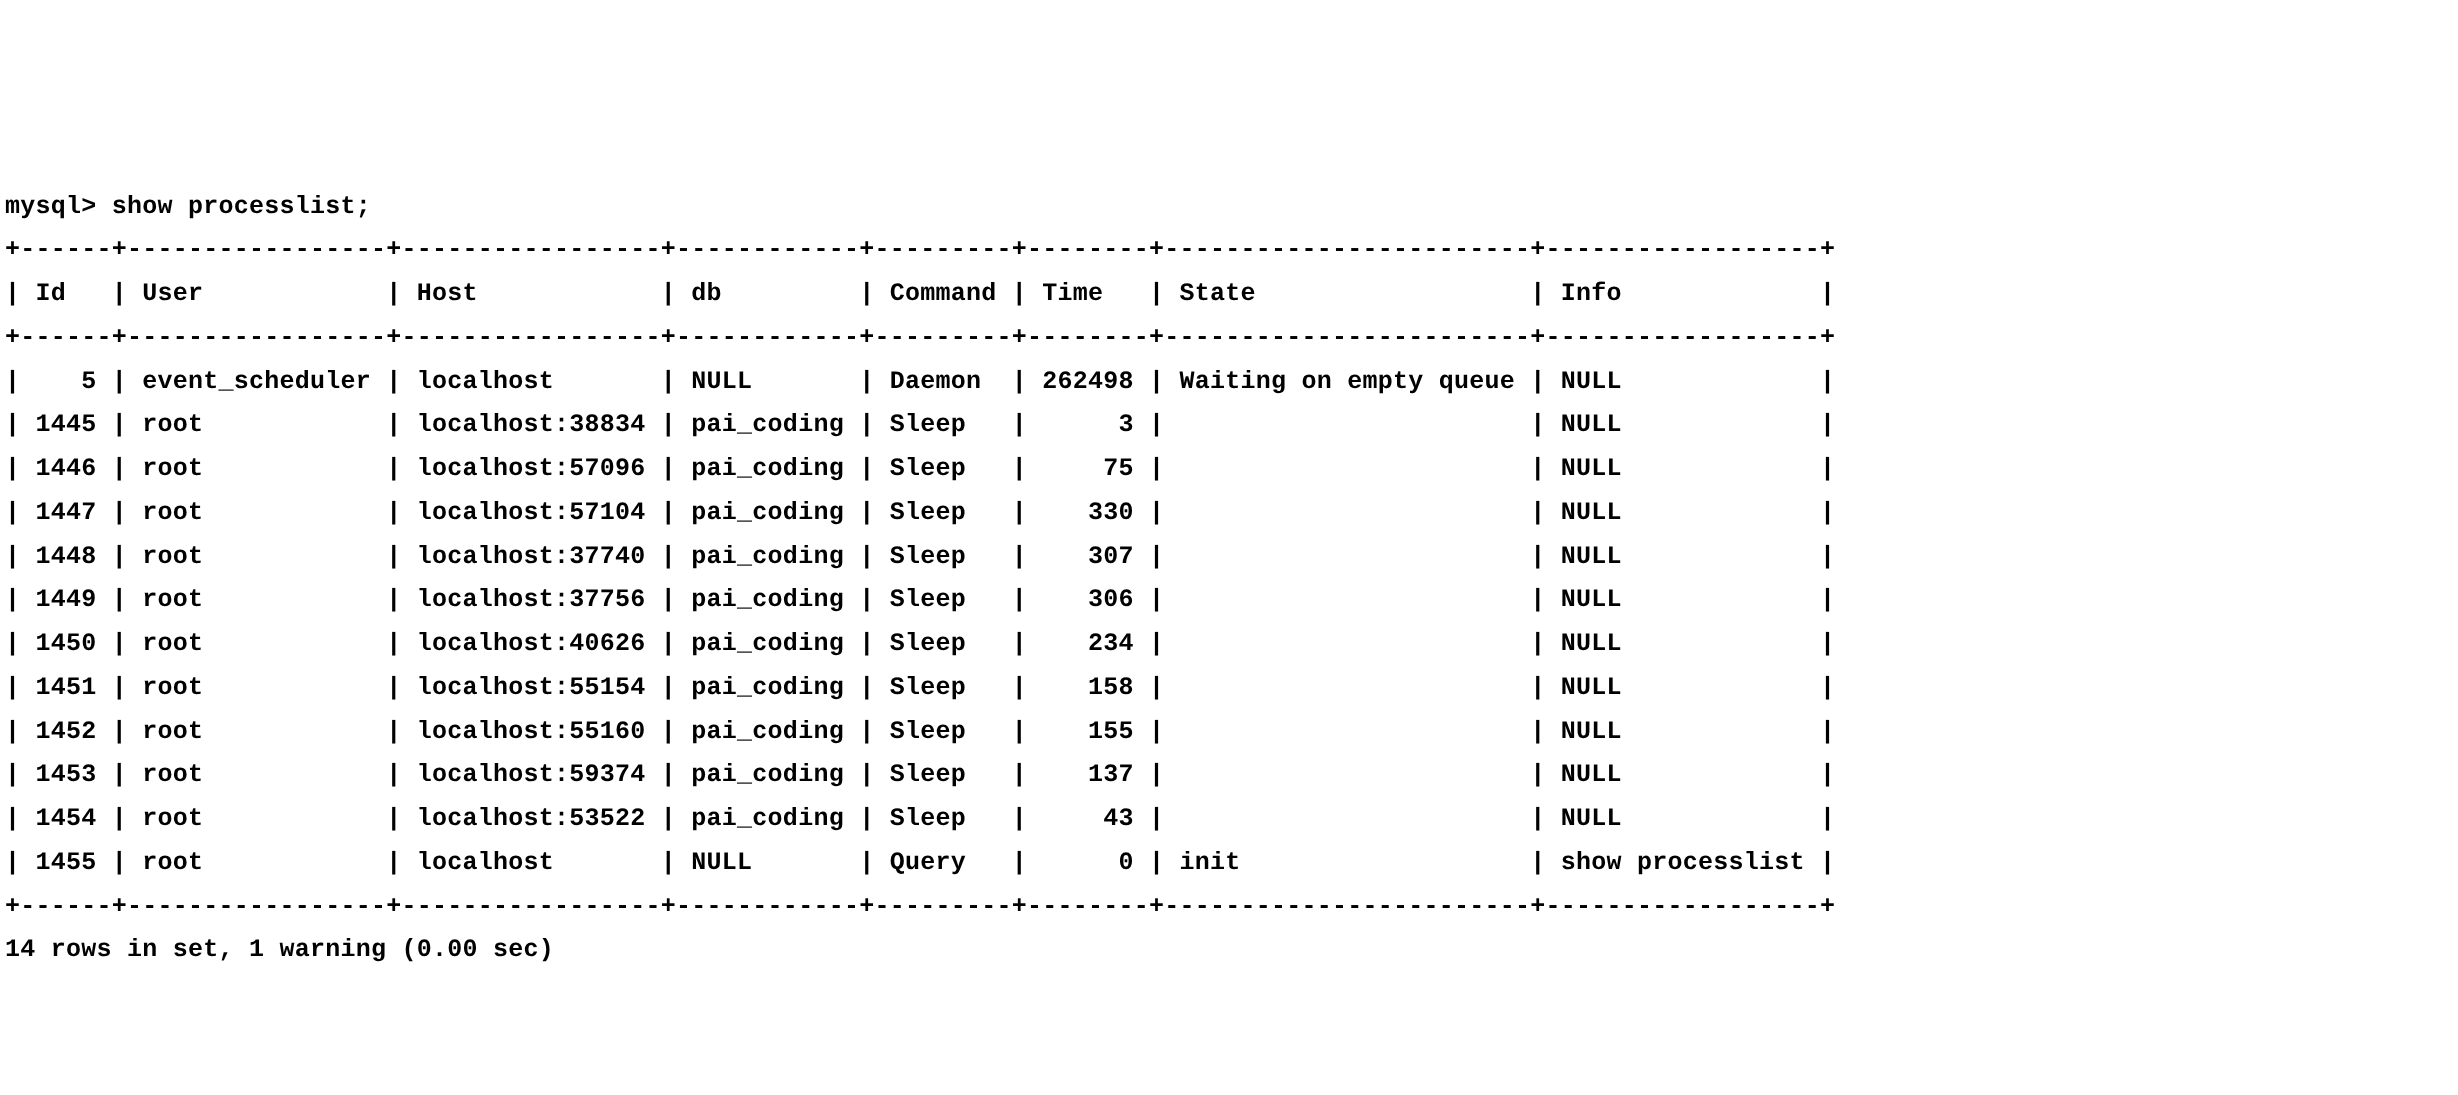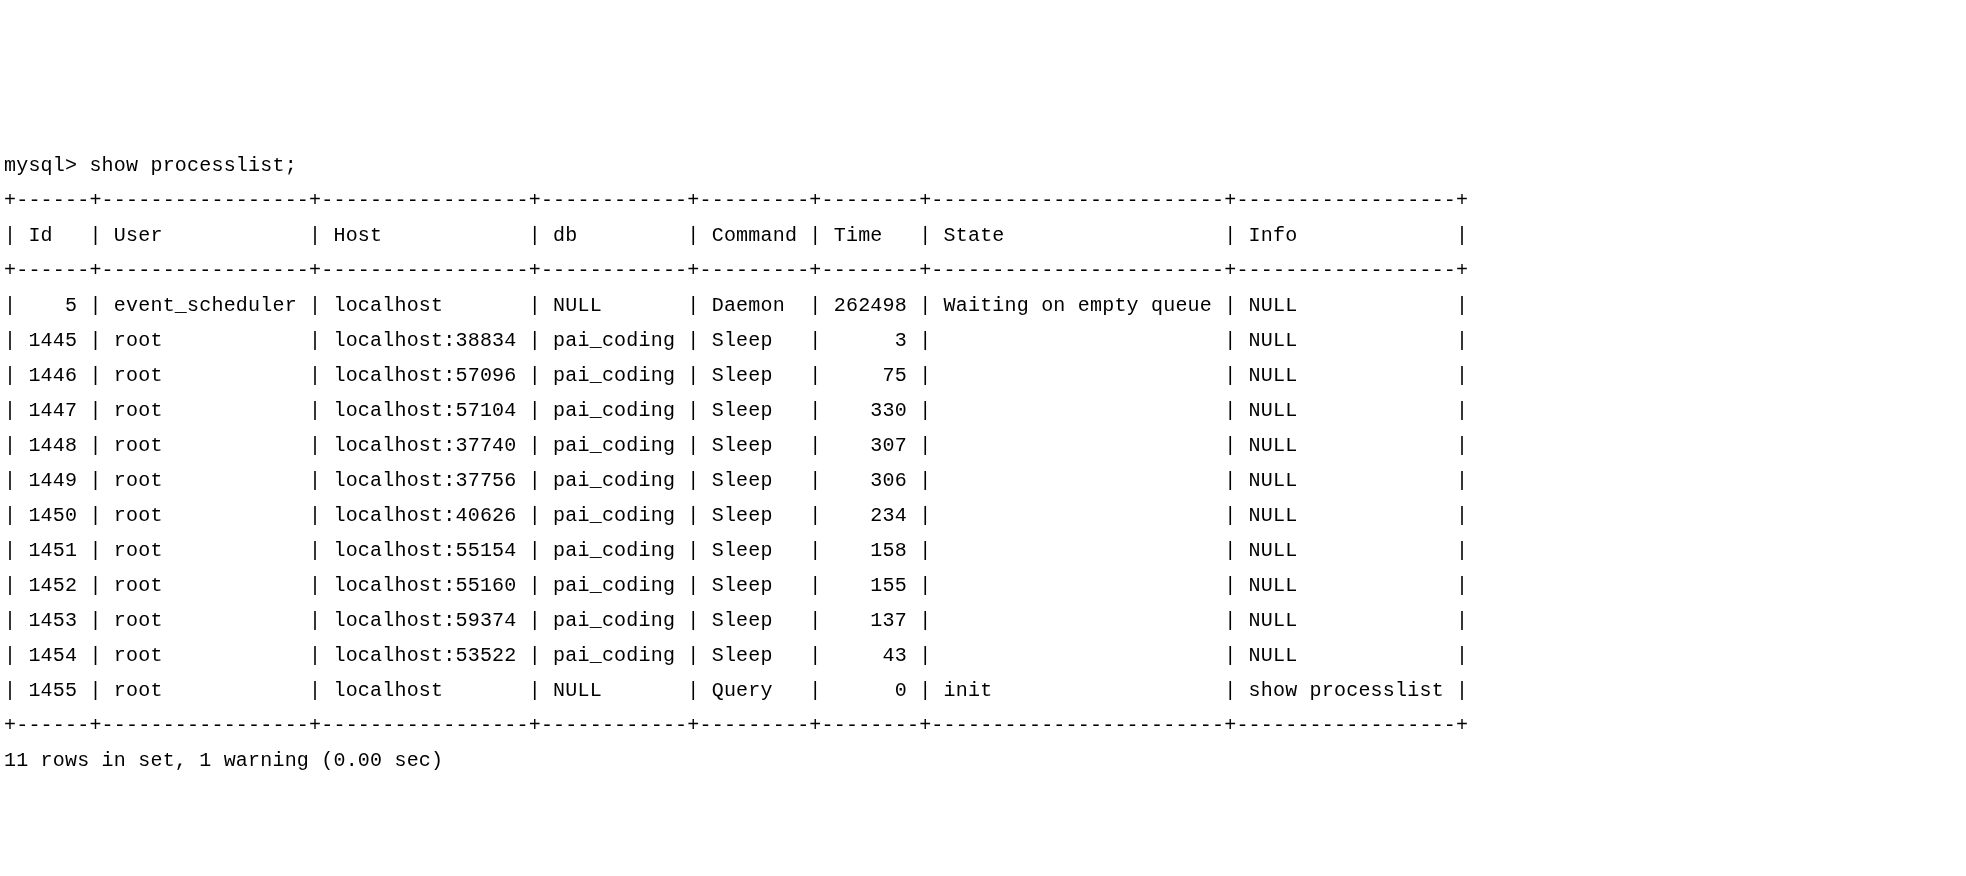--- a/index.html
+++ b/index.html
@@ -8,20 +8,21 @@
       line-height: 1.75;
       background: #ffffff;
       color: #000000;
       margin: 0;
       padding: 8px 4px;
       white-space: pre;
       letter-spacing: 0.2px;
     }
     .terminal-output {
       display: block;
+      font-weight: bold;
     }
   </style>
 </head>
 <body>
 
 
 
 <div class="terminal-output"><span>mysql&gt; </span><span>show processlist;</span>
 <span id="border-top">+------+-----------------+-----------------+------------+---------+--------+------------------------+------------------+</span>
 <span id="header-row">| Id   | User            | Host            | db         | Command | Time   | State                  | Info             |</span>
@@ -32,16 +33,16 @@
 | 1447 | root            | localhost:57104 | pai_coding | Sleep   |    330 |                        | NULL             |
 | 1448 | root            | localhost:37740 | pai_coding | Sleep   |    307 |                        | NULL             |
 | 1449 | root            | localhost:37756 | pai_coding | Sleep   |    306 |                        | NULL             |
 | 1450 | root            | localhost:40626 | pai_coding | Sleep   |    234 |                        | NULL             |
 | 1451 | root            | localhost:55154 | pai_coding | Sleep   |    158 |                        | NULL             |
 | 1452 | root            | localhost:55160 | pai_coding | Sleep   |    155 |                        | NULL             |
 | 1453 | root            | localhost:59374 | pai_coding | Sleep   |    137 |                        | NULL             |
 | 1454 | root            | localhost:53522 | pai_coding | Sleep   |     43 |                        | NULL             |
 | 1455 | root            | localhost       | NULL       | Query   |      0 | init                   | show processlist |
 </span><span id="border-bottom">+------+-----------------+-----------------+------------+---------+--------+------------------------+------------------+</span>
-<span>11 rows in set, 1 warning (0.00 sec)</span></div>
+<span>14 rows in set, 1 warning (0.00 sec)</span></div>
 
 
 
 
 </body></html>

